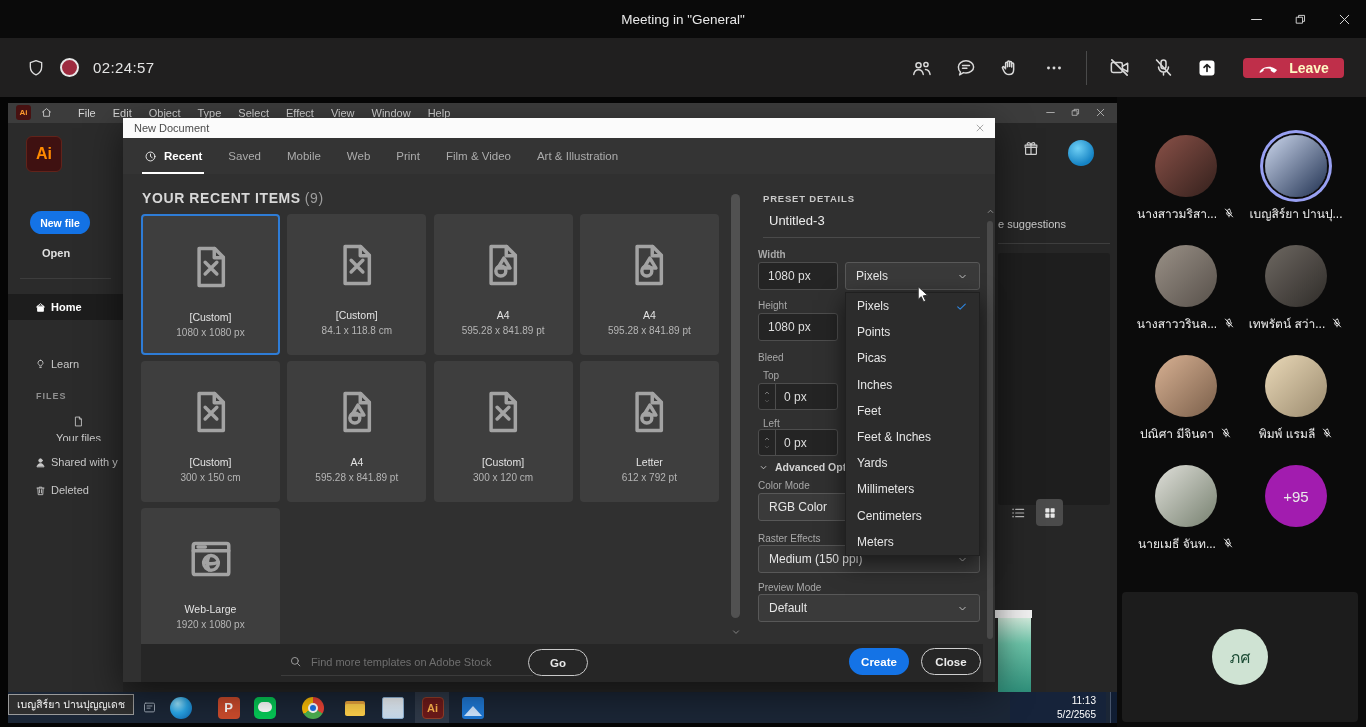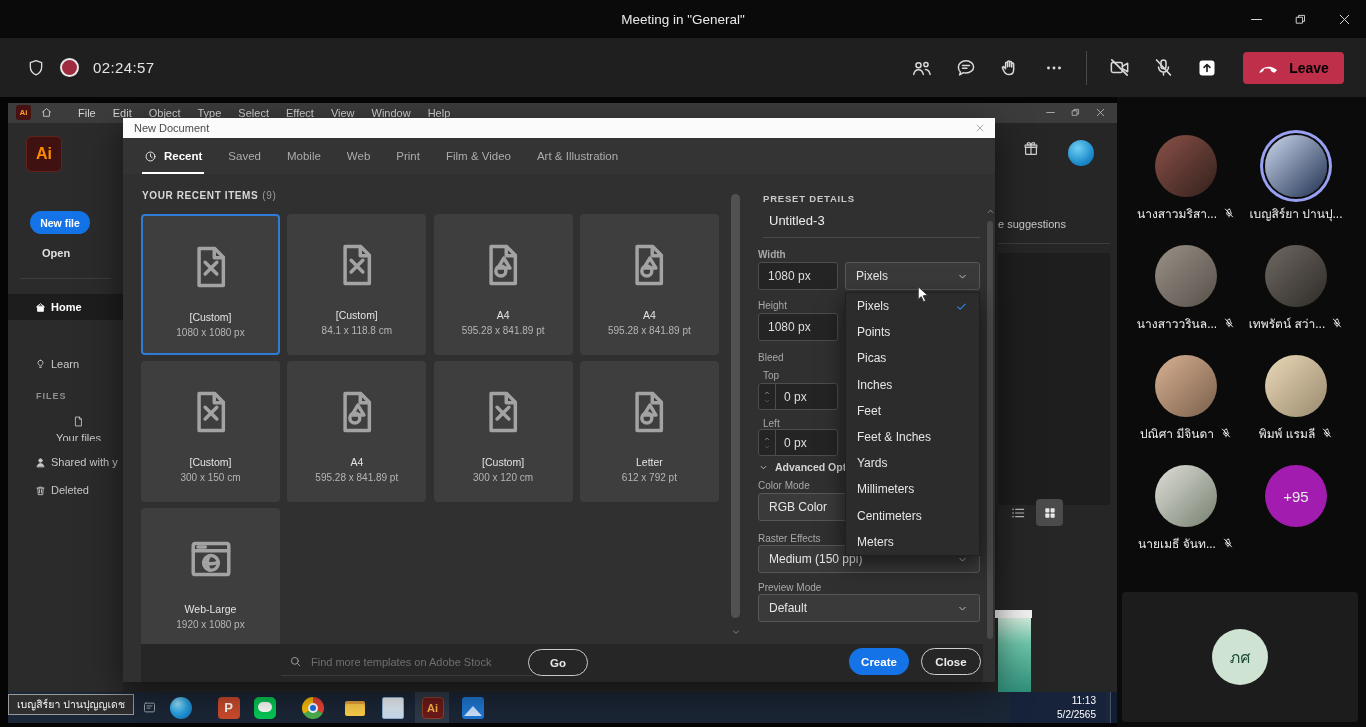--- a/index.html
+++ b/index.html
@@ -12,21 +12,21 @@
   .t-title{position:absolute;left:0;right:0;top:0;height:38px;display:flex;align-items:center;justify-content:center;
            color:#e9e9e9;font-size:13.5px;}
   .winbtn{position:absolute;top:0;width:44px;height:38px;display:flex;align-items:center;justify-content:center;color:#d9d9d9;}
   .t-toolbar{position:absolute;left:0;top:38px;width:1366px;height:59px;background:#201f1f;}
   .t-left{position:absolute;left:26px;top:0;height:59px;display:flex;align-items:center;gap:14px;color:#dcdcdc;}
   .rec-dot{width:15px;height:15px;border-radius:50%;background:#9e2b3f;border:2.5px solid #e8e8e8;}
   .t-timer{font-size:15px;letter-spacing:.4px;color:#e3e3e3;}
   .t-right{position:absolute;right:0;top:0;height:59px;display:flex;align-items:center;}
   .tbtn{width:44px;height:40px;display:flex;align-items:center;justify-content:center;color:#d9d9d9;position:relative;}
   .vdiv{width:1px;height:34px;background:#4a4a4a;margin:0 10px;}
-  .leave{width:101px;height:32px;margin:0 22px 0 14px;border-radius:4px;background:#bf2f4a;color:#000000;
+  .leave{width:101px;height:20px;margin:0 22px 0 14px;border-radius:4px;background:#bf2f4a;color:#fef9c3;
          display:flex;align-items:center;justify-content:center;gap:9px;font-size:14px;font-weight:bold;}
 
   
   .share{position:absolute;left:8px;top:103px;width:1109px;height:620px;background:#272727;overflow:hidden;}
   .ai-titlebar{position:absolute;left:0;top:0;width:1109px;height:20px;background:#3c3c3c;}
   .ai-mini{position:absolute;left:8px;top:2px;width:15px;height:15px;border-radius:3px;background:#471111;
            color:#ff9a2e;font-size:8px;font-weight:bold;display:flex;align-items:center;justify-content:center;}
   .home-ic{position:absolute;left:32px;top:3px;color:#cfcfcf;}
   .menubar{position:absolute;left:70px;top:0;height:20px;display:flex;align-items:center;gap:17px;color:#d6d6d6;font-size:11px;}
   .ai-winbtn{position:absolute;top:0;width:24px;height:19px;display:flex;align-items:center;justify-content:center;color:#c9c9c9;}
@@ -61,21 +61,21 @@
   .dialog{position:absolute;left:115px;top:15px;width:872px;height:564px;background:#303030;z-index:5;
           box-shadow:0 10px 34px rgba(0,0,0,.55);}
   .dlg-titlebar{position:absolute;left:0;top:0;width:872px;height:20px;background:#fbfbfb;display:flex;align-items:center;}
   .dlg-title{margin-left:11px;font-size:11px;color:#4a4a4a;}
   .dlg-x{position:absolute;right:8px;top:3px;color:#8f8f8f;}
   .tabs{position:absolute;left:21px;top:20px;height:36px;display:flex;align-items:center;gap:26px;background:transparent;}
   .tabsbg{position:absolute;left:0;top:20px;width:872px;height:36px;background:#343434;}
   .tab{position:relative;height:36px;display:flex;align-items:center;gap:7px;color:#ababab;font-size:11.5px;}
   .tab.active{color:#fff;font-weight:bold;}
   .tab.active:after{content:"";position:absolute;left:-2px;right:-2px;bottom:0;height:2px;background:#fff;}
-  .recent-head{position:absolute;left:19px;top:72px;font-size:10px;font-weight:bold;letter-spacing:.6px;color:#d8d8d8;}
+  .recent-head{position:absolute;left:19px;top:72px;font-size:14px;font-weight:bold;letter-spacing:.6px;color:#d8d8d8;}
   .recent-head b{color:#9d9d9d;font-weight:normal;margin-left:4px;}
   .grid{position:absolute;left:18px;top:96px;width:590px;height:430px;overflow:hidden;}
   .card{position:absolute;width:139px;height:141px;background:#3e3e3e;border-radius:4px;box-sizing:border-box;}
   .card.sel{border:2px solid #2e7cd6;}
   .card-icon{position:absolute;left:0;top:16px;width:100%;height:70px;display:flex;align-items:center;justify-content:center;color:#a3a3a3;}
   .card-name{position:absolute;left:0;top:95px;width:100%;text-align:center;color:#e3e3e3;font-size:10.5px;font-weight:normal;}
   .card-size{position:absolute;left:0;top:111px;width:100%;text-align:center;color:#b5b5b5;font-size:10px;}
   .gscroll{position:absolute;left:608px;top:72px;width:10px;height:450px;}
   .gthumb{position:absolute;left:0;top:4px;width:9px;height:424px;border-radius:5px;background:#515151;}
   .gchev{position:absolute;left:-1px;top:436px;color:#8a8a8a;}

